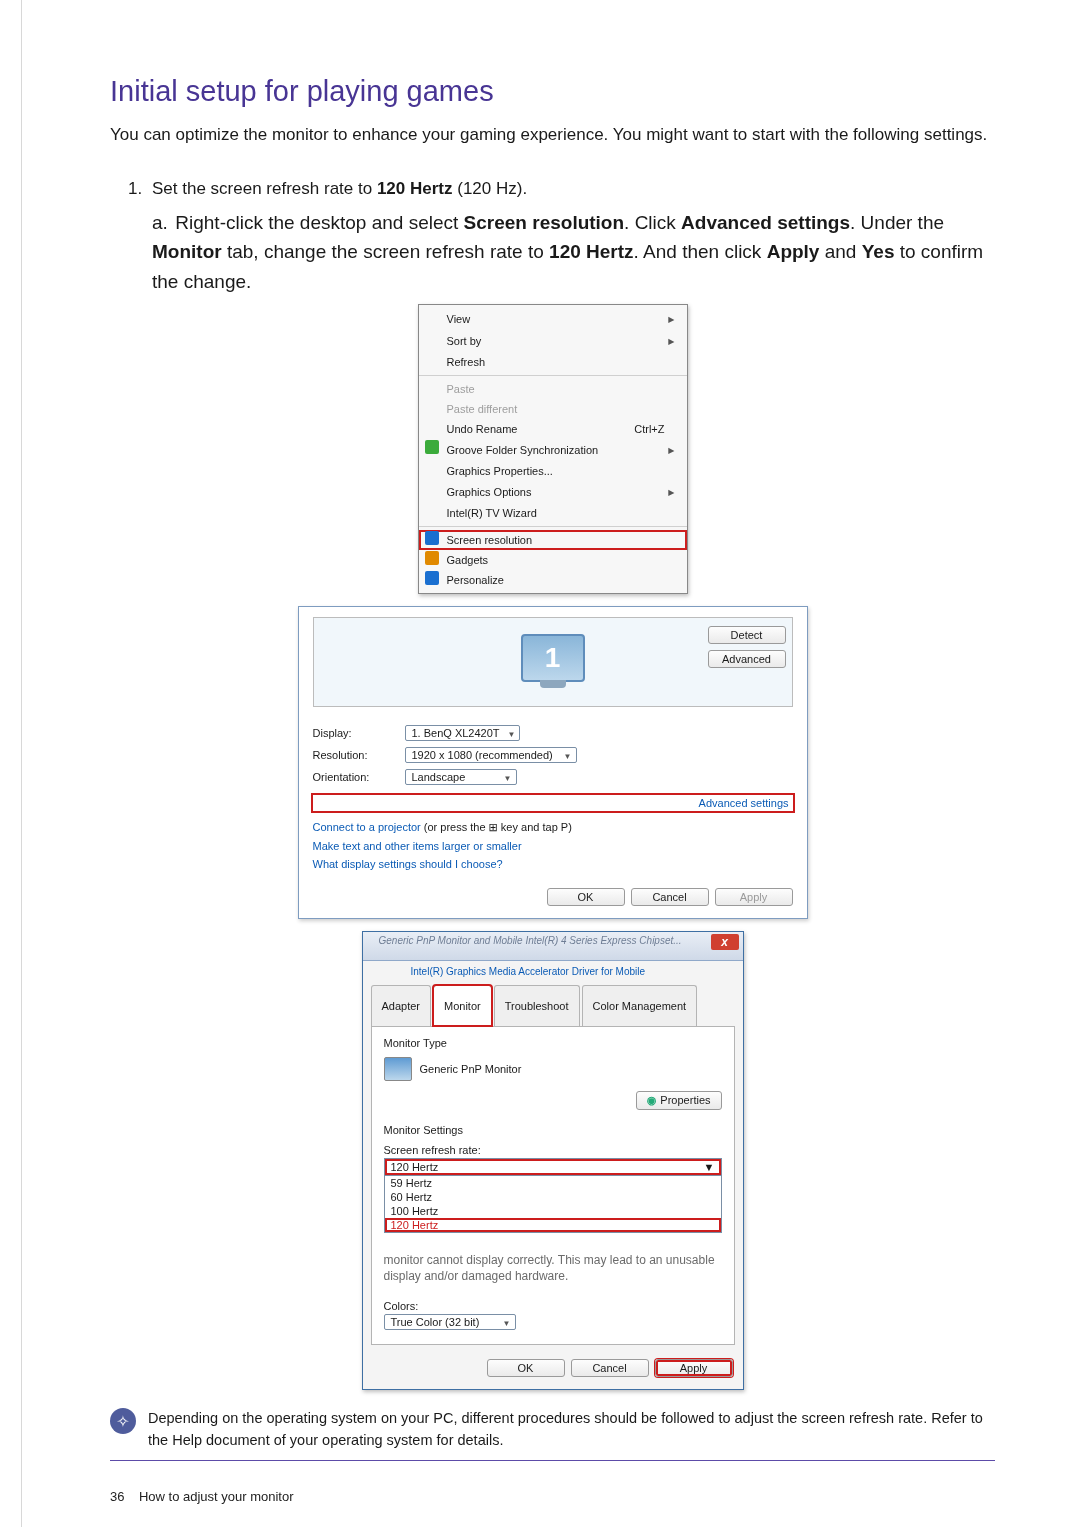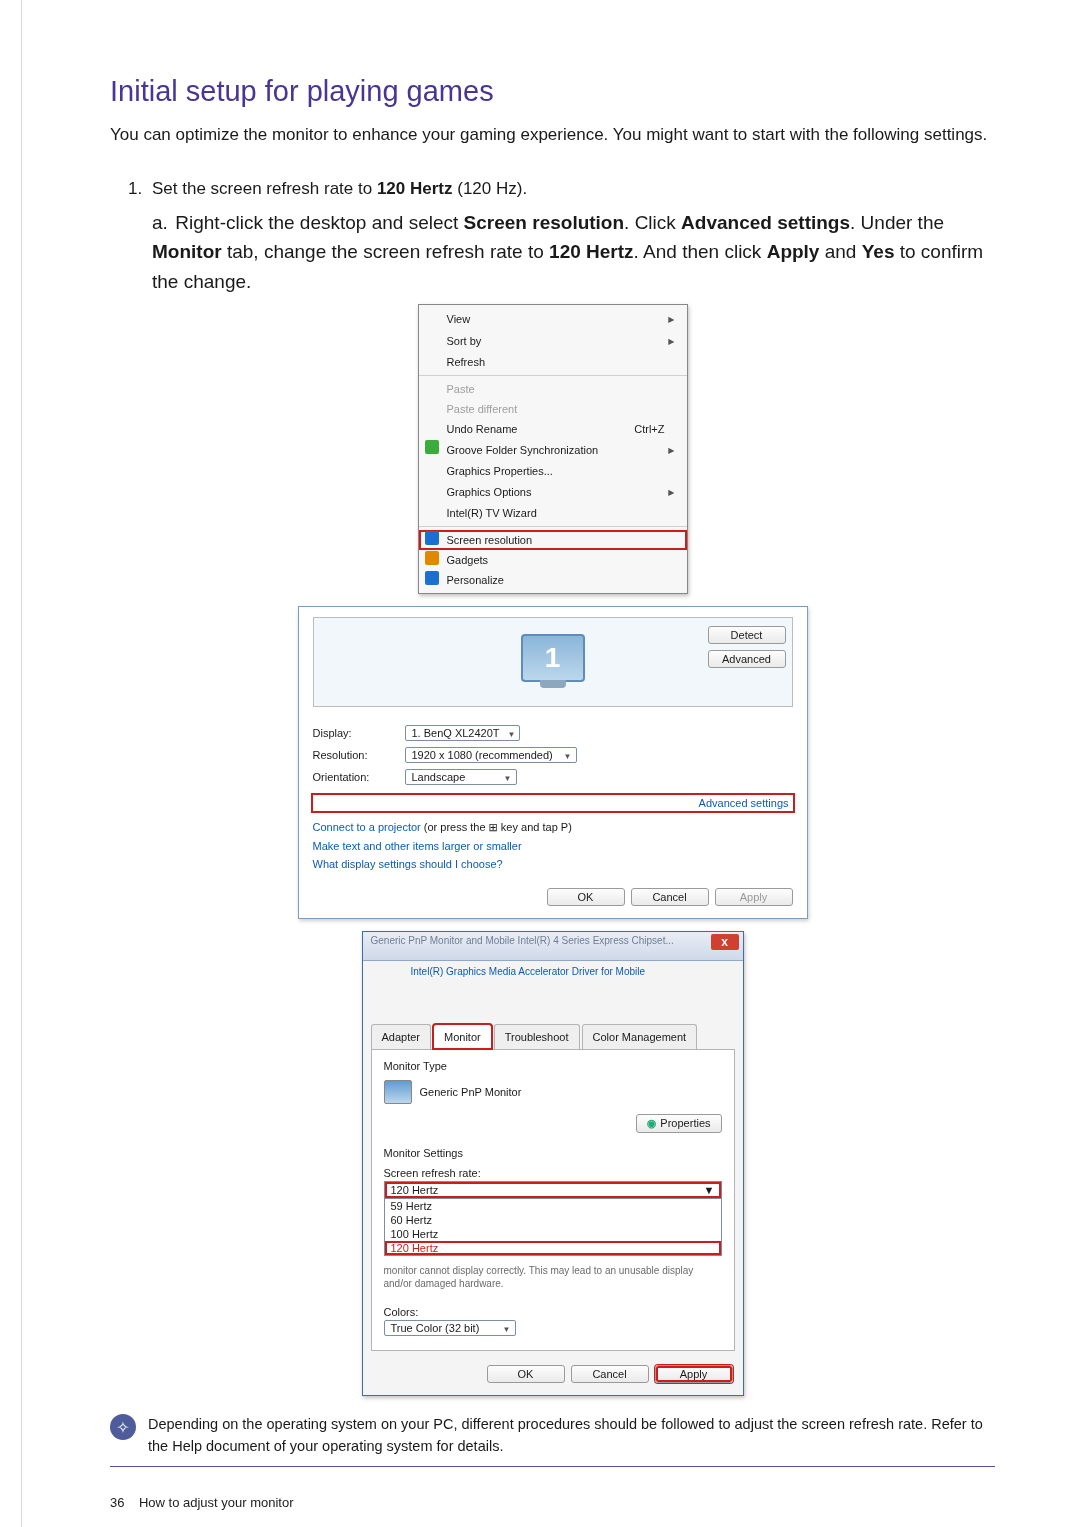--- a/index.html
+++ b/index.html
@@ -159,43 +159,42 @@
     border:1px solid #3e6fa3;
     background:#f4f4f4;
     font-size:11px;
     box-shadow: 1px 2px 4px rgba(0,0,0,.25);
   }
   .props .titlebar {
     height:22px;
     background:linear-gradient(#e9eef6,#cfd9e8);
     border-bottom:1px solid #8fa8c9;
     position:relative;
-    color:#6f7e95; font-size:10px; padding:3px 8px;
-    white-space:nowrap; overflow:hidden;
+    color:#6f7e95; font-size:10px; padding:3px 16px;
+    white-space:nowrap; overflow:hidden;font-style:italic;
   }
   .close-x {
     position:absolute; right:4px; top:2px;
     width:28px; height:16px;
     background:#d04030;
     color:#fff; text-align:center; line-height:16px;
     font-weight:700; font-size:12px; border-radius:2px;
   }
   .tabs {
     display:flex; gap:0; margin:8px 8px 0 8px;
     font-size:11px;
   }
   .tab {
-    padding:6px 10px;
+    padding:14px 10px;
     background:#efefef;
     border:1px solid #b4b4b4;
     border-bottom:none;
     border-radius:3px 3px 0 0;
     margin-right:2px;
     cursor:pointer;
-    margin-top:39px;
   }
   .tab.active { background:#fff; }
   .tab.hl { outline:2px solid #cc1d1d; outline-offset:-1px; }
   .tab-body {
     margin:0 8px 10px 8px;
     background:#fff;
     border:1px solid #b4b4b4;
     padding:10px 12px 14px 12px;
   }
   .group-label { font-size:11px; margin-bottom:4px; }
@@ -209,21 +208,21 @@
   .rate-sel {
     display:flex; align-items:center; justify-content:space-between;
     border:1px solid #7a8fa6; padding:2px 6px; background:#fff;
     width:100%; box-sizing:border-box; cursor:pointer;
   }
   .rate-sel.hl { box-shadow: inset 0 0 0 2px #cc1d1d; }
   .rate-list { border:1px solid #7a8fa6; border-top:none; background:#fff; }
   .rate-opt { padding:1px 6px; cursor:pointer; }
   .rate-opt.hl { box-shadow: inset 0 0 0 2px #cc1d1d; color:#cc1d1d; }
   .warn {
-    font-size:10px; color:#6b6b6b; line-height:1.3; margin-top:8px;
+    font-size:12px; color:#6b6b6b; line-height:1.3; margin-top:20px;
   }
   .props-btns {
     display:flex; justify-content:flex-end; gap:6px;
     padding:4px 10px 12px 10px;
   }
   
   .tip {
     display:flex; gap:12px;
     border-bottom:1px solid #5c4ba8;
     margin-top:18px;

